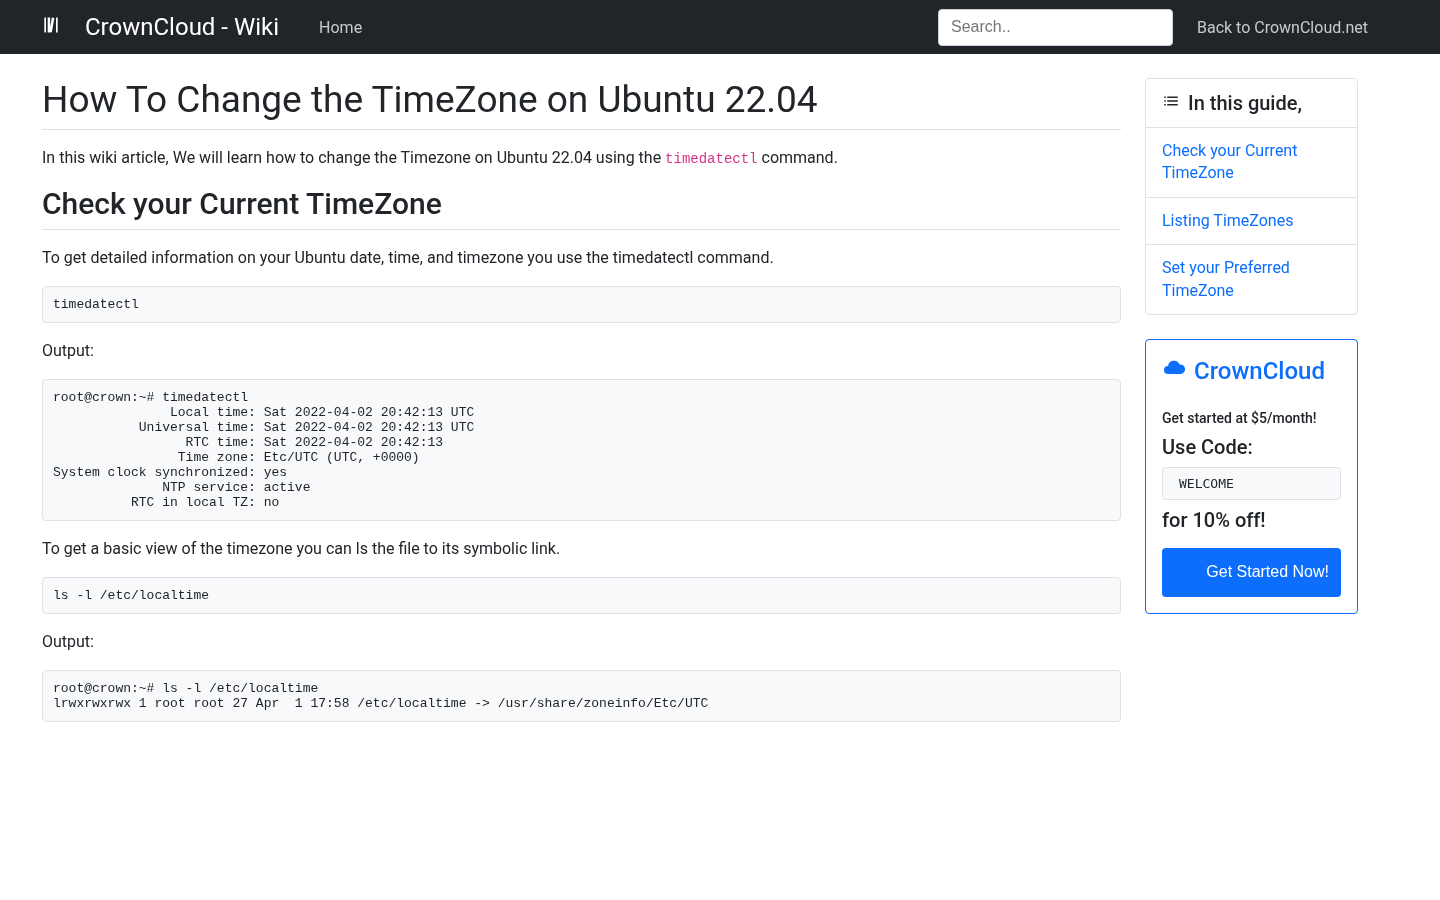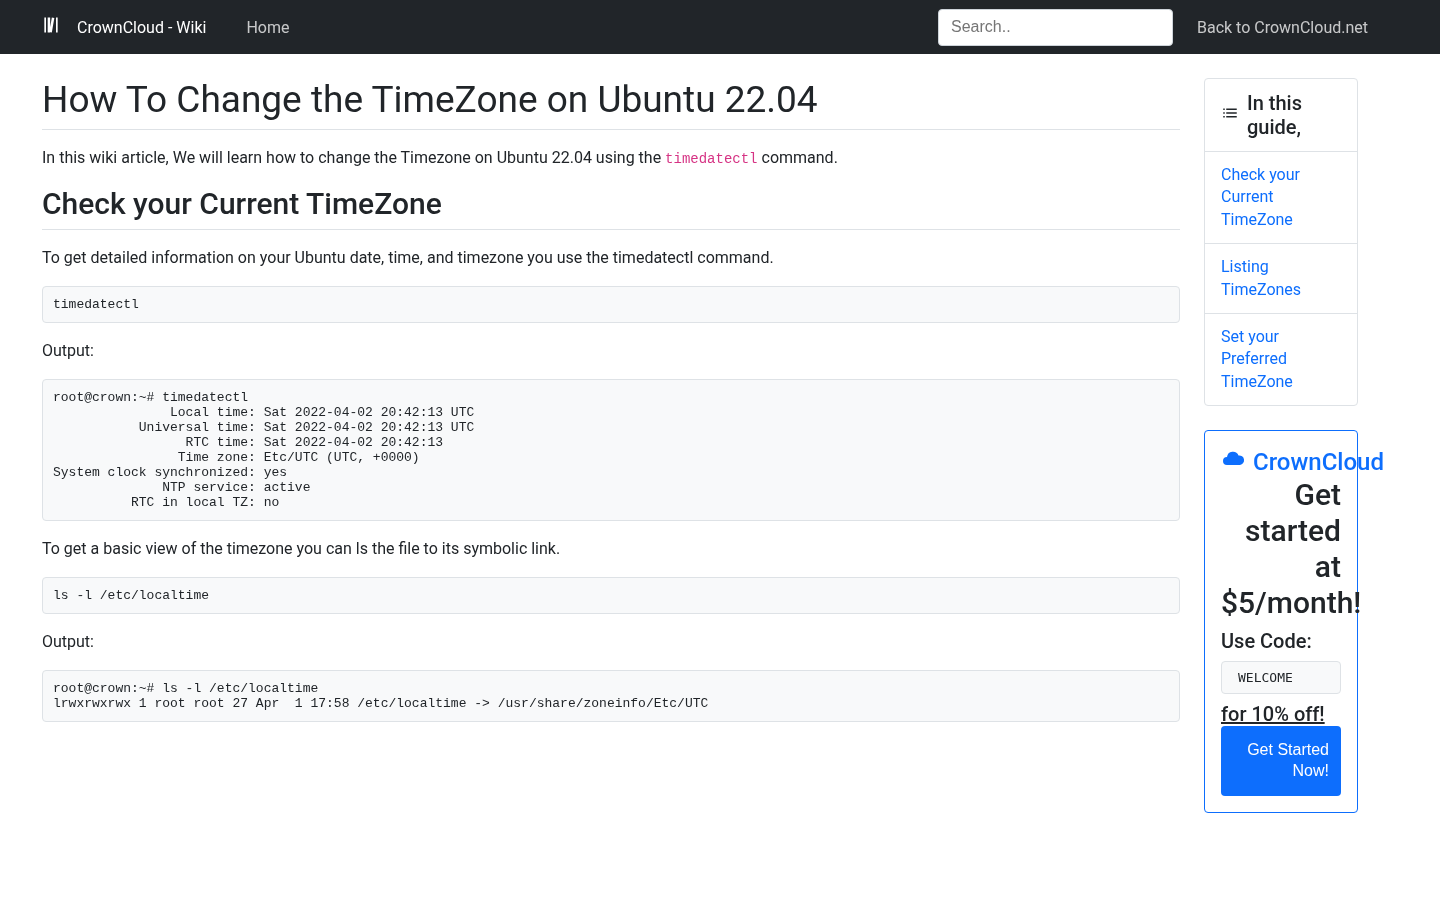--- a/index.html
+++ b/index.html
@@ -12,24 +12,24 @@
   .navbar {
     background: #212529;
     color: #fff;
     display: flex;
     align-items: center;
     padding: 8px 16px;
     height: 54px;
   }
   .navbar-brand {
     color: #fff;
-    font-size: 16px;
-    display: flex;
-    align-items: center;
-    gap: 16px;
+    font-size: 24px;
+    display: flex;
+    align-items: center;
+    gap: 24px;
     text-decoration: none;
     cursor: pointer;
     margin-left: 25px;
     text-align: right;
   }
   .navbar-brand svg { fill: #fff; }
   .navbar-nav { display: flex; align-items: center; margin-left: 24px; flex: 1; }
   .nav-link {
     color: rgba(255,255,255,0.75);
     padding: 8px 16px;
@@ -51,21 +51,21 @@
     cursor: pointer;
     margin-right: 40px;
   }
   .container {
     display: flex;
     padding: 24px 42px;
     gap: 24px;
     max-width: 1400px;
   }
   .main { flex: 1; min-width: 0; }
-  .sidebar { width: 154px; flex-shrink: 0; }
+  .sidebar { width: 213px; flex-shrink: 0; }
   h1 {
     font-size: 37px;
     font-weight: 400;
     margin-bottom: 8px;
     padding-bottom: 8px;
   }
   h1.bordered { border-bottom: 1px solid #dee2e6; }
   h2.section {
     font-size: 30px;
     font-weight: 500;
@@ -119,48 +119,47 @@
     border-radius: 4px;
     padding: 16px;
   }
   .promo-title {
     color: #0d6efd;
     font-size: 24px;
     font-weight: 500;
     display: flex;
     align-items: center;
     gap: 8px;
-    margin-bottom: 0;
+    margin-bottom: 24px;
   }
   .promo-title svg { fill: #0d6efd; }
   .promo-sub {
-    font-size: 30px;
+    font-size: 14px;
     font-weight: 500;
     line-height: 1.2;
     margin-bottom: 8px;
-    text-align: right;
   }
   .promo-label {
     font-size: 20px;
     font-weight: 500;
     margin-bottom: 8px;
   }
   .promo-code-box {
     border: 1px solid #dee2e6;
     border-radius: 4px;
     background: #f8f9fa;
     padding: 8px 16px;
     font-family: SFMono-Regular, Menlo, Monaco, Consolas, monospace;
     font-size: 13px;
     margin-bottom: 8px;
   }
   .promo-discount {
     font-size: 20px;
     font-weight: 500;
-    text-decoration: underline;
+    margin-bottom: 16px;
   }
   .btn-primary {
     display: block;
     background: #0d6efd;
     color: #fff;
     border: none;
     border-radius: 4px;
     padding: 14px 12px;
     font-size: 16px;
     text-align: right;

